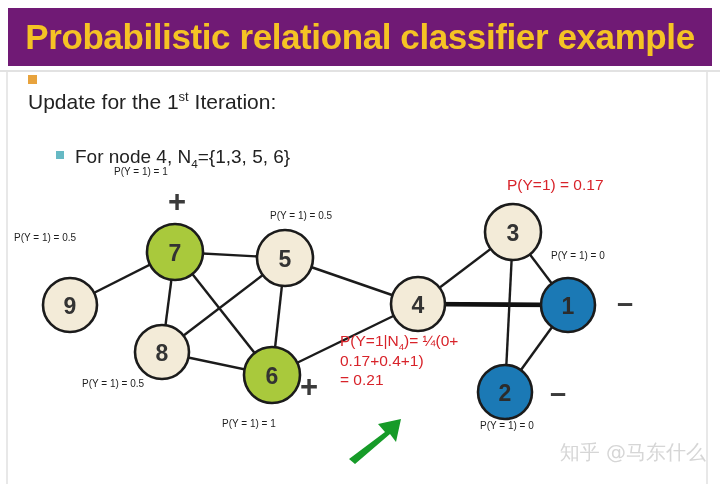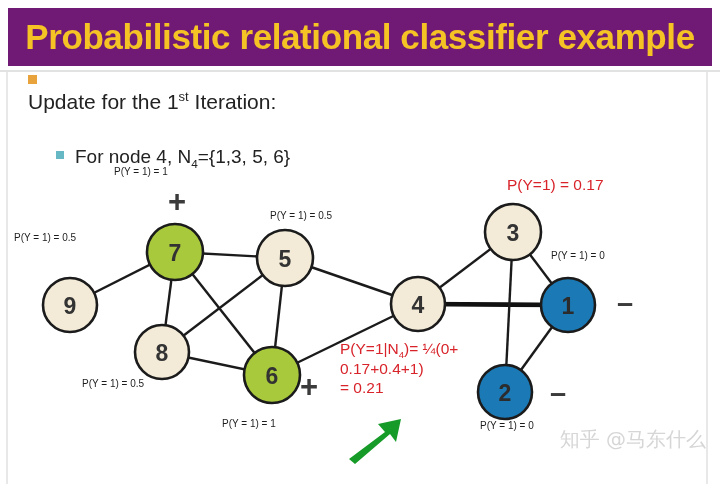--- a/index.html
+++ b/index.html
@@ -107,40 +107,40 @@
   .plabel-red {
     position: absolute;
     font-family: "Liberation Sans", sans-serif;
     font-size: 15.5px;
     color: #D8232A;
     white-space: nowrap;
     margin-left: 37px;
   }
   #formula-red {
     position: absolute;
-    left: 340px; top: 340px;
+    left: 340px; top: 332px;
     width: 180px;
     font-family: "Liberation Sans", sans-serif;
     font-size: 15.5px;
     color: #D8232A;
     line-height: 1.18;
   }
   
   .sign {
     position: absolute;
     font-family: "Liberation Sans", sans-serif;
     font-weight: bold;
     color: #3b3b3b;
     line-height: 1;
   }
 
   
   #watermark {
     position: absolute;
-    right: 14px; bottom: 31px;
+    right: 14px; bottom: 18px;
     font-family: "DejaVu Sans", sans-serif;
     font-size: 20px;
     color: #d6d6d6;
     white-space: nowrap;
   }
 </style>
 </head>
 <body>
 
 <div id="slide">

